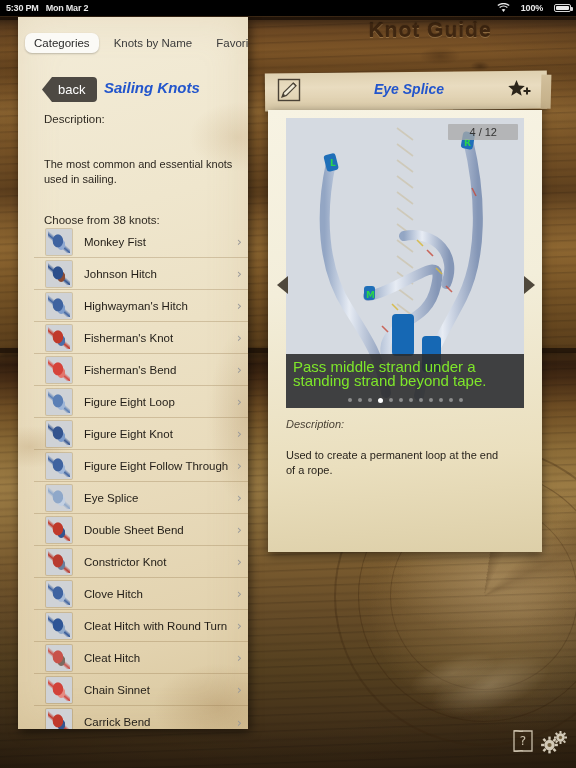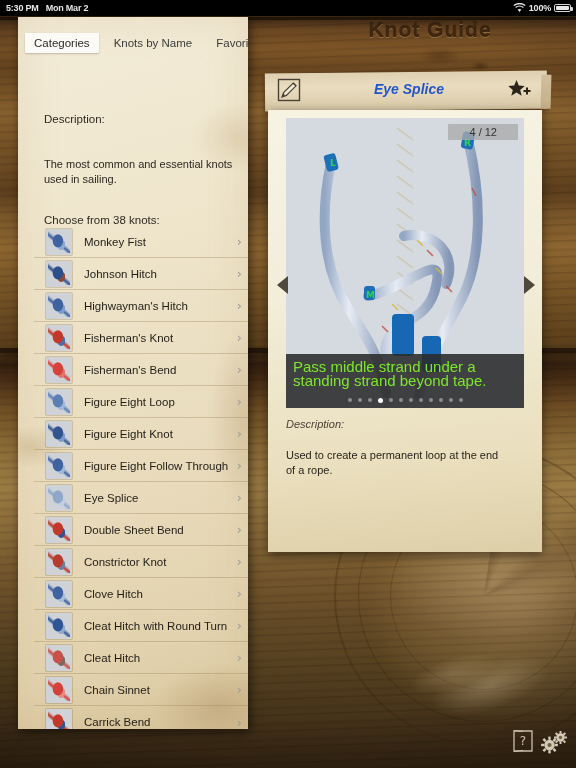--- a/index.html
+++ b/index.html
@@ -9,21 +9,21 @@
   #app { position:relative; width:576px; height:768px; overflow:hidden; background:#000; }
 
   
   .statusbar{
     position:absolute; top:0; left:0; width:576px; height:16px;
     background:#000; color:#e8e8e8; font-size:9px; z-index:60;
     display:flex; align-items:center;
   }
   .sb-time{ margin-left:6px; font-weight:bold; letter-spacing:-0.2px;}
   .sb-date{ margin-left:7px; font-weight:bold; letter-spacing:-0.2px;}
-  .sb-right{ margin-left:auto; display:flex; align-items:center; margin-right:5px; gap:3px;justify-content:flex-end;}
+  .sb-right{ margin-left:auto; display:flex; align-items:center; margin-right:5px; gap:11px;justify-content:flex-end;}
   .sb-batt-pct{ font-weight:bold; font-size:9px; letter-spacing:-0.2px;}
   .batt{ width:17px; height:8px; border:1px solid #d8d8d8; border-radius:2px; position:relative;}
   .batt:after{ content:""; position:absolute; right:-3px; top:2px; width:2px; height:4px;
      background:#d8d8d8; border-radius:0 1px 1px 0;}
   .batt i{ position:absolute; left:1px; top:1px; bottom:1px; right:1px; background:#e9e9e9; border-radius:1px;}
 
   
   .wood{
     position:absolute; top:16px; left:0; width:576px; height:752px; overflow:hidden;
     background:
@@ -99,21 +99,21 @@
     background:
       radial-gradient(ellipse 60px 30px at 12px 430px, rgba(160,120,65,.22), rgba(0,0,0,0) 70%),
       radial-gradient(ellipse 70px 50px at 220px 120px, rgba(165,125,70,.18), rgba(0,0,0,0) 70%),
       radial-gradient(ellipse 90px 60px at 200px 690px, rgba(150,110,60,.28), rgba(0,0,0,0) 72%),
       radial-gradient(ellipse 50px 120px at 228px 400px, rgba(150,110,60,.20), rgba(0,0,0,0) 75%);
   }
 
   
   .tabbar{ position:absolute; top:13px; left:0; width:230px; height:26px; display:flex; align-items:center;}
   .tab{
-    font-size:11.5px; color:#3b3b3b; padding:4px 9px; border-radius:1px; white-space:nowrap;
+    font-size:11.5px; color:#3b3b3b; padding:4px 9px; border-radius:7px; white-space:nowrap;
   }
   .tab.active{ background:#fbfaf6; box-shadow:0 1px 2px rgba(0,0,0,.22); color:#2b2b2b;}
   .tab.t1{ margin-left:7px;}
   .tab.t2{ margin-left:6px;}
   .tab.t3{ margin-left:6px;}
 
   
   .backrow{ position:absolute; top:60px; left:0; width:230px; height:28px;}
   .backbtn{
     position:absolute; left:24px; top:0; height:25px; padding:0 12px 0 10px;
@@ -274,20 +274,24 @@
 
   <div class="sidebar">
     <div class="sb-stain"></div>
 
     <div class="tabbar">
       <span class="tab t1 active">Categories</span>
       <span class="tab t2">Knots by Name</span>
       <span class="tab t3">Favorites</span>
     </div>
 
+    <div class="backrow">
+      <span class="backbtn">back</span>
+      <span class="cat-title">Sailing Knots</span>
+    </div>
 
     <div class="desc-label">Description:</div>
     <div class="desc-text">The most common and essential knots used in sailing.</div>
     <div class="choose">Choose from 38 knots:</div>
 
     <div class="klist">
       <div class="krow">
         <span class="kthumb" style="--c1:#3f63a0;--c2:#90a9d2">
             <i></i>
           </span>

